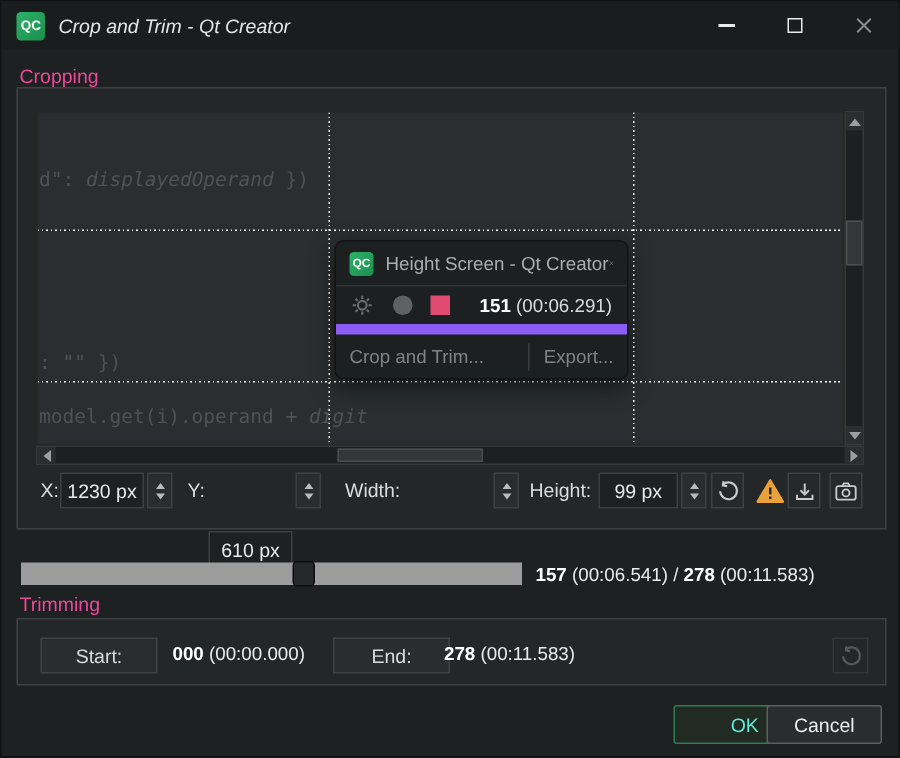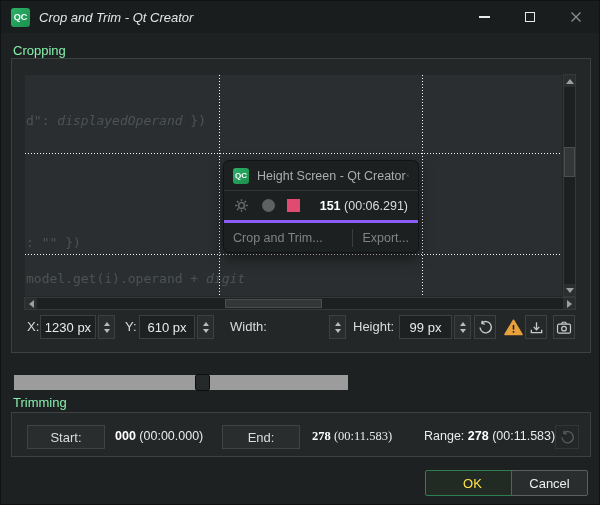--- a/index.html
+++ b/index.html
@@ -16,21 +16,21 @@
               background:linear-gradient(135deg,#2cb168,#1b8f4e);
               color:#fff; font-size:9px; font-weight:bold;
               display:flex; align-items:center; justify-content:center; }
   .win-title { margin-left:9px; font-size:13px; color:#e3e5e6;font-style:italic; }
   .win-controls { margin-left:auto; display:flex; height:32px; }
   .win-btn { width:46px; height:32px; display:flex; align-items:center; justify-content:center; }
   .glyph-min { width:11px; height:1.4px; background:#e8eaeb; }
   .glyph-max { width:10px; height:10px; border:1.2px solid #e8eaeb; }
 
   
-  .group-label { position:absolute; left:12px; font-size:13px; color:#86efac; }
+  .group-label { position:absolute; left:12px; font-size:13px; color:#ec4899; }
   .groupbox { position:absolute; left:10px; width:580px;
               background:#242728; border:1px solid #3e4142; }
 
   
   .canvas { position:absolute; left:12px; top:15px; width:539px; height:223px;
             background:#2b2e30; border:1px solid #242728; overflow:hidden; }
   .code-line { position:absolute; font-family:"DejaVu Sans Mono", monospace;
                font-size:13px; color:#4d5355; white-space:pre; }
   .guide-v { position:absolute; top:0; width:1px; height:100%; z-index:2;
              background:repeating-linear-gradient(to bottom,#ffffff 0 1px,transparent 1px 3px); }
@@ -41,21 +41,21 @@
   .recwin { position:absolute; left:198px; top:85px; width:196px; height:93px; z-index:3;
             background:#1d2021; border:1px solid #111314; border-radius:6px;
             box-shadow:0 5px 14px rgba(0,0,0,.55); display:flex; flex-direction:column; }
   .recwin-row { display:flex; align-items:center; }
   .recwin-title { height:30px; border-bottom:1px solid #303435; padding:0 9px; }
   .rec-icon { width:16px; height:16px; border-radius:3px; flex:none;
               background:linear-gradient(135deg,#2cb168,#1b8f4e);
               color:#fff; font-size:8px; font-weight:bold;
               display:flex; align-items:center; justify-content:center; }
   .rec-title-text { margin-left:8px; font-size:12.5px; color:#a9adae; white-space:nowrap; }
-  .recwin-controls { height:32px; border-bottom:3px solid #8b5cf6; padding:0 10px;justify-content:flex-end; }
+  .recwin-controls { height:32px; border-bottom:7px solid #8b5cf6; padding:0 10px;justify-content:flex-end; }
   .rec-circle { width:13px; height:13px; border-radius:50%; background:#5d6162; margin-left:13px; }
   .rec-square { width:13px; height:13px; margin-left:12px; }
   .rec-count { margin-left:auto; font-size:12.5px; color:#d9dcdd; white-space:nowrap; }
   .rec-count b { color:#ffffff; }
   .recwin-buttons { flex:1; padding:0 9px; font-size:12.5px; color:#7f8384; }
   .rec-btn-divider { width:1px; height:18px; background:#3a3e3f; margin-left:auto; margin-right:9px; }
 
   
   .vscroll { position:absolute; left:551px; top:15px; width:13px; height:223px;
              background:#1d2021; border:1px solid #35393a; }
@@ -106,22 +106,22 @@
               display:flex; align-items:center; justify-content:center; }
   .trim-value { position:absolute; top:16px; font-size:12.5px; color:#e9ebec; white-space:nowrap; }
   .trim-value b { color:#ffffff; }
   .reset-trim { position:absolute; left:543px; top:12px; width:24px; height:24px;
                 background:#242728; border:1px solid #333638;
                 display:flex; align-items:center; justify-content:center; }
 
   
   .footer-btn { position:absolute; top:469px; height:26px; font-size:13px;
                 display:flex; align-items:center; justify-content:center; border-radius:2px; }
-  .ok-btn { left:424px; width:95px; background:#20291f; background:#212a23;
-            border:1px solid #2f7d53; color:#fde047; }
+  .ok-btn { left:448px; width:95px; background:#20291f; background:#212a23;
+            border:1px solid #2f7d53; color:#5eead4; }
   .cancel-btn { left:510px; width:77px; background:#2a2d2e; border:1px solid #5b5f60; color:#eceeee; }
 
   svg { display:block; }
 </style>
 </head>
 <body>
 
 <div id="window">
 
   <div class="titlebar">
@@ -207,21 +207,21 @@
 
     <div class="spin-row">
       <div class="field-label" style="left:15px;">X:</div>
       <input class="spinfield" style="left: 28px; width: 56px;" readonly="" value="1230 px">
       <div class="spinner" style="left:86px;">
         <div class="tri spin-tri-up"></div>
         <div class="tri spin-tri-down"></div>
       </div>
 
       <div class="field-label" style="left:113px;">Y:</div>
-      <input class="spinfield" style="left: 127px; width: 56px;" readonly="" value="610 px">
+      <input class="spinfield" style="left: 127px; width: 56px; margin-top: 39px;" readonly="" value="610 px">
       <div class="spinner" style="left:185px;">
         <div class="tri spin-tri-up"></div>
         <div class="tri spin-tri-down"></div>
       </div>
 
       <div class="field-label" style="left:218px;">Width:</div>
       <div class="spinner" style="left:317px;">
         <div class="tri spin-tri-up"></div>
         <div class="tri spin-tri-down"></div>
       </div>
@@ -263,32 +263,32 @@
             <path d="M5.8 4.2 L7 2.4 h3 L11.2 4.2"></path>
           </g>
         </svg>
       </div>
     </div>
   </div>
 
   <div class="slider-groove">
     <div class="slider-handle"></div>
   </div>
+  <div class="progress-text"><b>157</b> <span>(00:06.541)</span>&nbsp;<span>/</span>&nbsp;<b>278</b> <span>(00:11.583)</span></div>
 
   <div class="group-label" style="top:394px;">Trimming</div>
 
   <div class="groupbox" style="top:411px; height:45px;">
     <div class="trim-inner">
       <div class="trim-btn" style="left:15px; width:78px;">Start:</div>
       <div class="trim-value" style="left:103px;"><b>000</b> <span>(00:00.000)</span></div>
 
       <div class="trim-btn" style="left:210px; width:78px;text-align:center;">End:</div>
-      <div class="trim-value" style="left:300px;font-family:Liberation Serif, serif;"><b>278</b> <span>(00:11.583)</span></div>
-
-      <div class="trim-value" style="left:412px; font-weight:normal;"><span>Range:</span> <b>278</b> <span>(00:11.583)</span></div>
+      <div class="trim-value" style="left:284px;"><b>278</b> <span>(00:11.583)</span></div>
+
 
       <div class="reset-trim">
         <svg width="15" height="15" viewBox="0 0 16 16">
           <path d="M4.2 3.2 A6 6 0 1 1 2.2 8" fill="none" stroke="#565a5b" stroke-width="1.5"></path>
           <path d="M4.6 0.8 L4.2 3.8 L7.2 4.4" fill="none" stroke="#565a5b" stroke-width="1.5"></path>
         </svg>
       </div>
     </div>
   </div>
 

